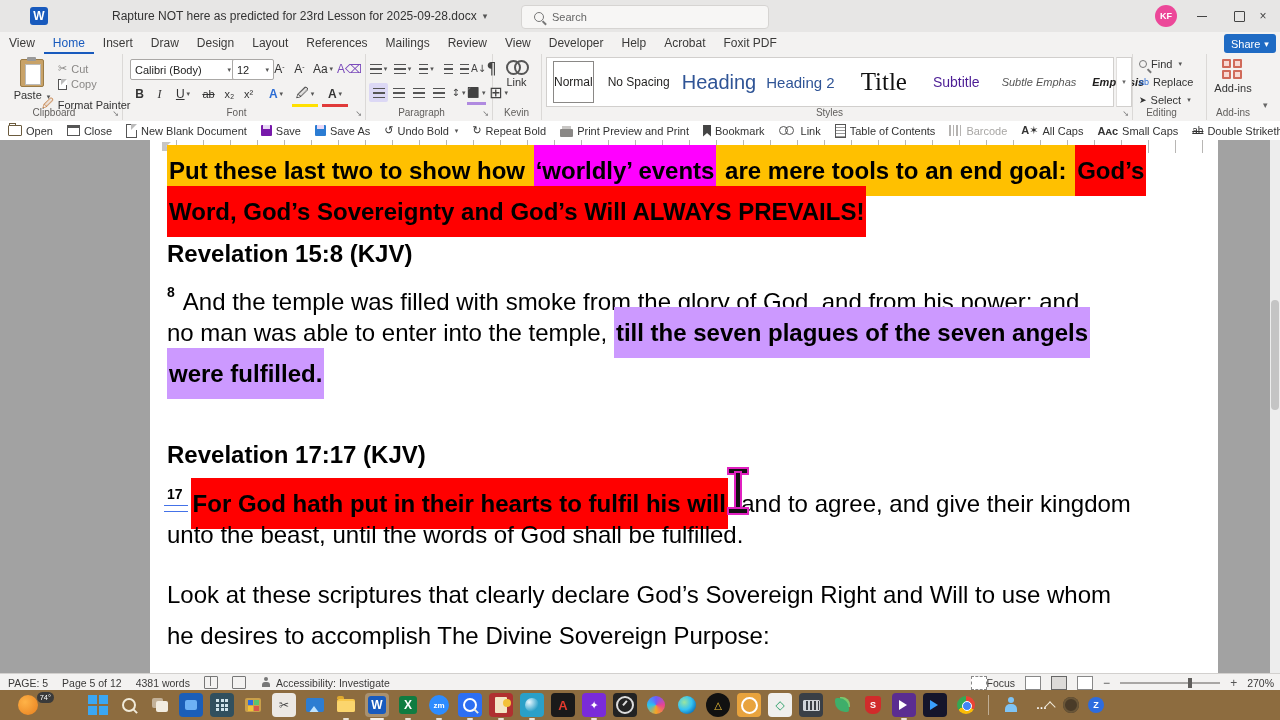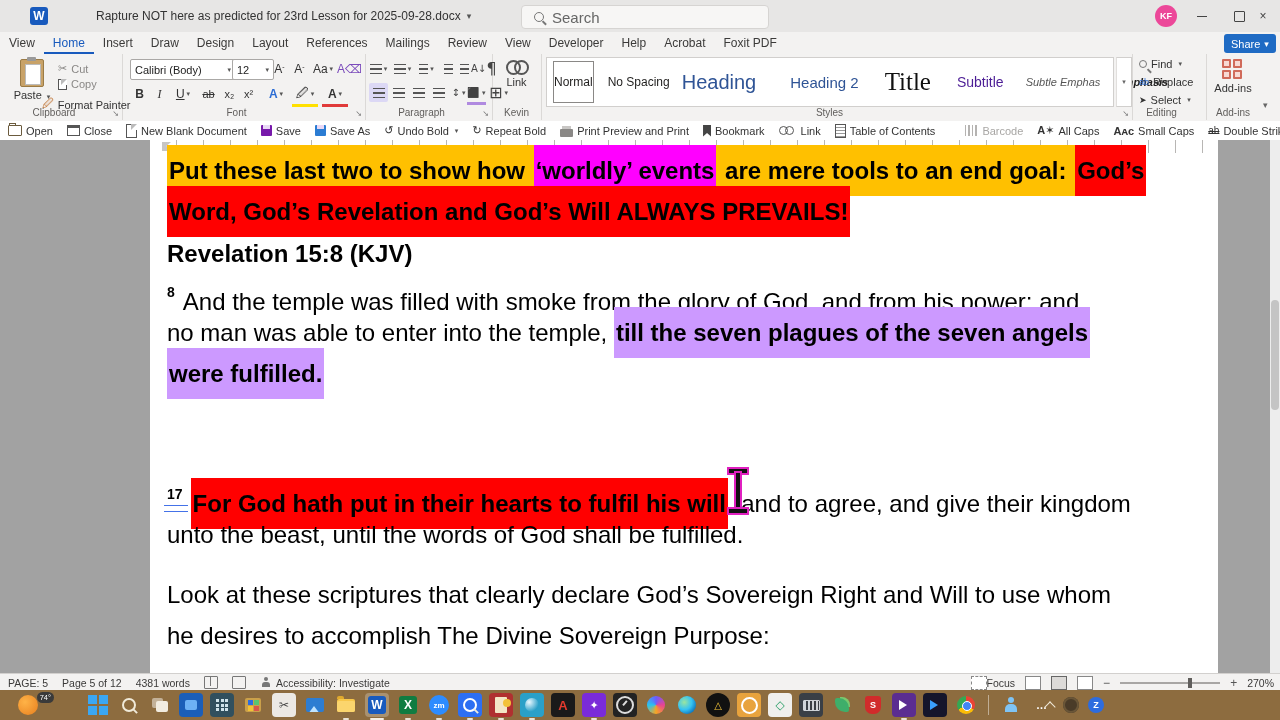--- a/index.html
+++ b/index.html
@@ -6,27 +6,27 @@
   #screen{position:relative;width:1280px;height:720px;overflow:hidden;
     font-family:"Liberation Sans","DejaVu Sans",sans-serif;color:#222;
     -webkit-font-smoothing:antialiased;}
   .abs{position:absolute;}
   .ico{font-family:"DejaVu Sans",sans-serif;}
 
   
   #titlebar{left:0;top:0;width:1280px;height:32px;background:#e7e6e5;display:flex;align-items:center;}
   .word-logo{width:18px;height:18px;margin-left:30px;background:#185abd;border-radius:3px;color:#fff;
     font-weight:bold;font-size:12px;display:flex;align-items:center;justify-content:center;}
-  #doc-title{margin-left:48px;font-size:12px;color:#333;white-space:nowrap;}
+  #doc-title{margin-left:64px;font-size:12px;color:#333;white-space:nowrap;}
   .title-chev{font-size:9px;color:#555;margin-left:6px;}
   #search-box{position:absolute;left:521px;top:5px;width:246px;height:22px;background:#f7f6f5;
     border:1px solid #d6d4d2;border-radius:4px;display:flex;align-items:center;}
   .mag{width:8px;height:8px;border:1.5px solid #777;border-radius:50%;position:relative;margin:0 8px 0 12px;}
   .mag::after{content:"";position:absolute;width:5px;height:1.5px;background:#777;transform:rotate(45deg);left:7px;top:9px;}
-  #search-box span{font-size:15px;color:#666;}
+  #search-box span{font-size:11px;color:#666;}
   #avatar{position:absolute;left:1155px;top:5px;width:22px;height:22px;border-radius:50%;background:#ec4899;
     color:#fff;font-size:9px;font-weight:bold;display:flex;align-items:center;justify-content:center;}
   .caption-btn{position:absolute;top:0;width:34px;height:32px;display:flex;align-items:center;justify-content:center;color:#444;font-size:12px;}
   #btn-min{left:1185px;} #btn-max{left:1222px;} #btn-close{left:1246px;}
   #btn-max .sq{width:9px;height:9px;border:1px solid #444;border-radius:1px;}
   #btn-min .ln{width:10px;height:1px;background:#444;}
 
   
   #tabrow{left:0;top:32px;width:1280px;height:22px;background:#f3f2f1;display:flex;align-items:center;}
   .rtab{font-size:12px;color:#3b3a39;padding:0 9px;height:22px;display:flex;align-items:center;white-space:nowrap;}
@@ -80,21 +80,21 @@
   
   #g-addins{left:1206px;width:54px;border-right:none;}
   .addins-ico{width:22px;height:22px;margin:5px auto 1px;display:grid;grid-template-columns:9px 9px;grid-template-rows:9px 9px;gap:2px;}
   .addins-ico i{border:2px solid #d06a5a;border-radius:1px;background:#f8d9d3;}
   #ribbon-collapse{position:absolute;left:1263px;top:46px;font-size:9px;color:#666;}
 
   
   #qat{left:0;top:121px;width:1280px;height:19px;background:#ffffff;border-bottom:1px solid #cfcdcb;
     display:flex;align-items:center;gap:14px;padding-left:8px;font-size:11px;color:#333;}
   .qitem{display:flex;align-items:center;gap:4px;white-space:nowrap;}
-  .qitem.disabled{color:#a8a6a4;margin-left:16px;}
+  .qitem.disabled{color:#a8a6a4;}
   .gi{display:inline-block;position:relative;}
   .gi-folder{width:12px;height:9px;border:1px solid #6b5b3e;border-radius:1px;}
   .gi-folder::before{content:"";position:absolute;top:-3px;left:0;width:5px;height:2px;border:1px solid #6b5b3e;border-bottom:none;}
   .gi-win{width:11px;height:9px;border:1px solid #555;}
   .gi-win::before{content:"";position:absolute;left:0;top:0;width:11px;height:2px;background:#555;}
   .gi-page{width:9px;height:12px;border:1px solid #555;background:#fff;}
   .gi-page::before{content:"";position:absolute;right:-1px;top:-1px;border:3px solid;border-color:#bbb #fff #fff #bbb;}
   .gi-save{width:11px;height:11px;background:#7719aa;position:relative;border-radius:1px;}
   .gi-save::before{content:"";position:absolute;left:2px;top:0;width:7px;height:4px;background:#e9d8f5;}
   .gi-save.blue{background:#2b7cd3;}
@@ -350,21 +350,21 @@
         <div style="font-size:11px;color:#333;">Link</div>
       </div>
       <div class="grp-label" style="right:0;">Kevin</div>
     </div>
 
     <div id="g-styles" class="grp">
       <div id="styles-gallery">
         <div class="style-item" style="width:72px;height:40px;border:1px solid #8a8886;margin-left:6px;font-size:12px;">Normal</div>
         <div class="style-item" style="width:78px;font-size:12px;margin-left:14px;">No Spacing</div>
         <div class="style-item" style="font-size:20px;color:#2f5496;margin-left:12px;">Heading</div>
-        <div class="style-item" style="font-size:15px;color:#2f5496;margin-left:34px;">Heading 2</div>
+        <div class="style-item" style="font-size:15px;color:#2f5496;margin-left:10px;">Heading 2</div>
         <div class="style-item" style="font-size:25px;color:#111;margin-left:26px;font-family:'Liberation Serif',serif;">Title</div>
         <div class="style-item" style="font-size:14px;color:#4c1d95;margin-left:26px;">Subtitle</div>
         <div class="style-item" style="font-size:11px;color:#555;font-style:italic;margin-left:22px;">Subtle Emphas</div>
         <div class="style-item" style="font-size:11px;font-style:italic;font-weight:bold;margin-left:16px;">Emphasis</div>
       </div>
       <div id="styles-scroll" class="ico">▾</div>
       <div class="grp-label">Styles</div>
       <div class="launcher ico">↘</div>
     </div>
 
@@ -469,34 +469,35 @@
   <div id="docarea" class="abs">
     <div id="ruler">
       <span class="indent-marker"></span>
     </div>
     <div id="page">
 
       <div class="dline b" style="top:1px;">
         <span class="hl hl-org">Put these last two to show how </span><span class="hl hl-mag">‘worldly’ events</span><span class="hl hl-org"> are mere tools to an end goal: </span><span class="hl hl-red">God’s</span>
       </div>
       <div class="dline b" style="top:42px;">
-        <span class="hl hl-red">Word, God’s Revelation and God’s Will ALWAYS PREVAILS!</span>
+        <span class="hl hl-red">Word, God’s Sovereignty and God’s Will ALWAYS PREVAILS!</span>
       </div>
 
       <div class="dline b" style="top:84px;">Revelation 15:8 (KJV)</div>
       <div class="dline" style="top:122px;">
         <span class="vnum">8</span><span>And the temple was filled with smoke from the glory of God, and from his power; and</span>
       </div>
       <div class="dline" style="top:163px;">
         <span>no man was able to enter into the temple, </span><span class="hl hl-pur b">till the seven plagues of the seven angels</span>
       </div>
       <div class="dline" style="top:204px;">
         <span class="hl hl-pur b">were fulfilled.</span>
       </div>
 
+      <div class="dline b" style="top:285px;">Revelation 17:17 (KJV)</div>
       <div class="dline" style="top:324px;text-align:center;">
         <span class="vnum">17</span><span class="hl hl-red b">For God hath put in their hearts to fulfil his will</span><span>, and to agree, and give their kingdom</span>
       </div>
       <div class="dline" style="top:365px;">unto the beast, until the words of God shall be fulfilled.</div>
 
       <div class="dline" style="top:425px;">Look at these scriptures that clearly declare God’s Sovereign Right and Will to use whom</div>
       <div class="dline" style="top:466px;">he desires to accomplish The Divine Sovereign Purpose:</div>
 
       <div id="grammar-mark"></div>
       <div id="ibeam">

